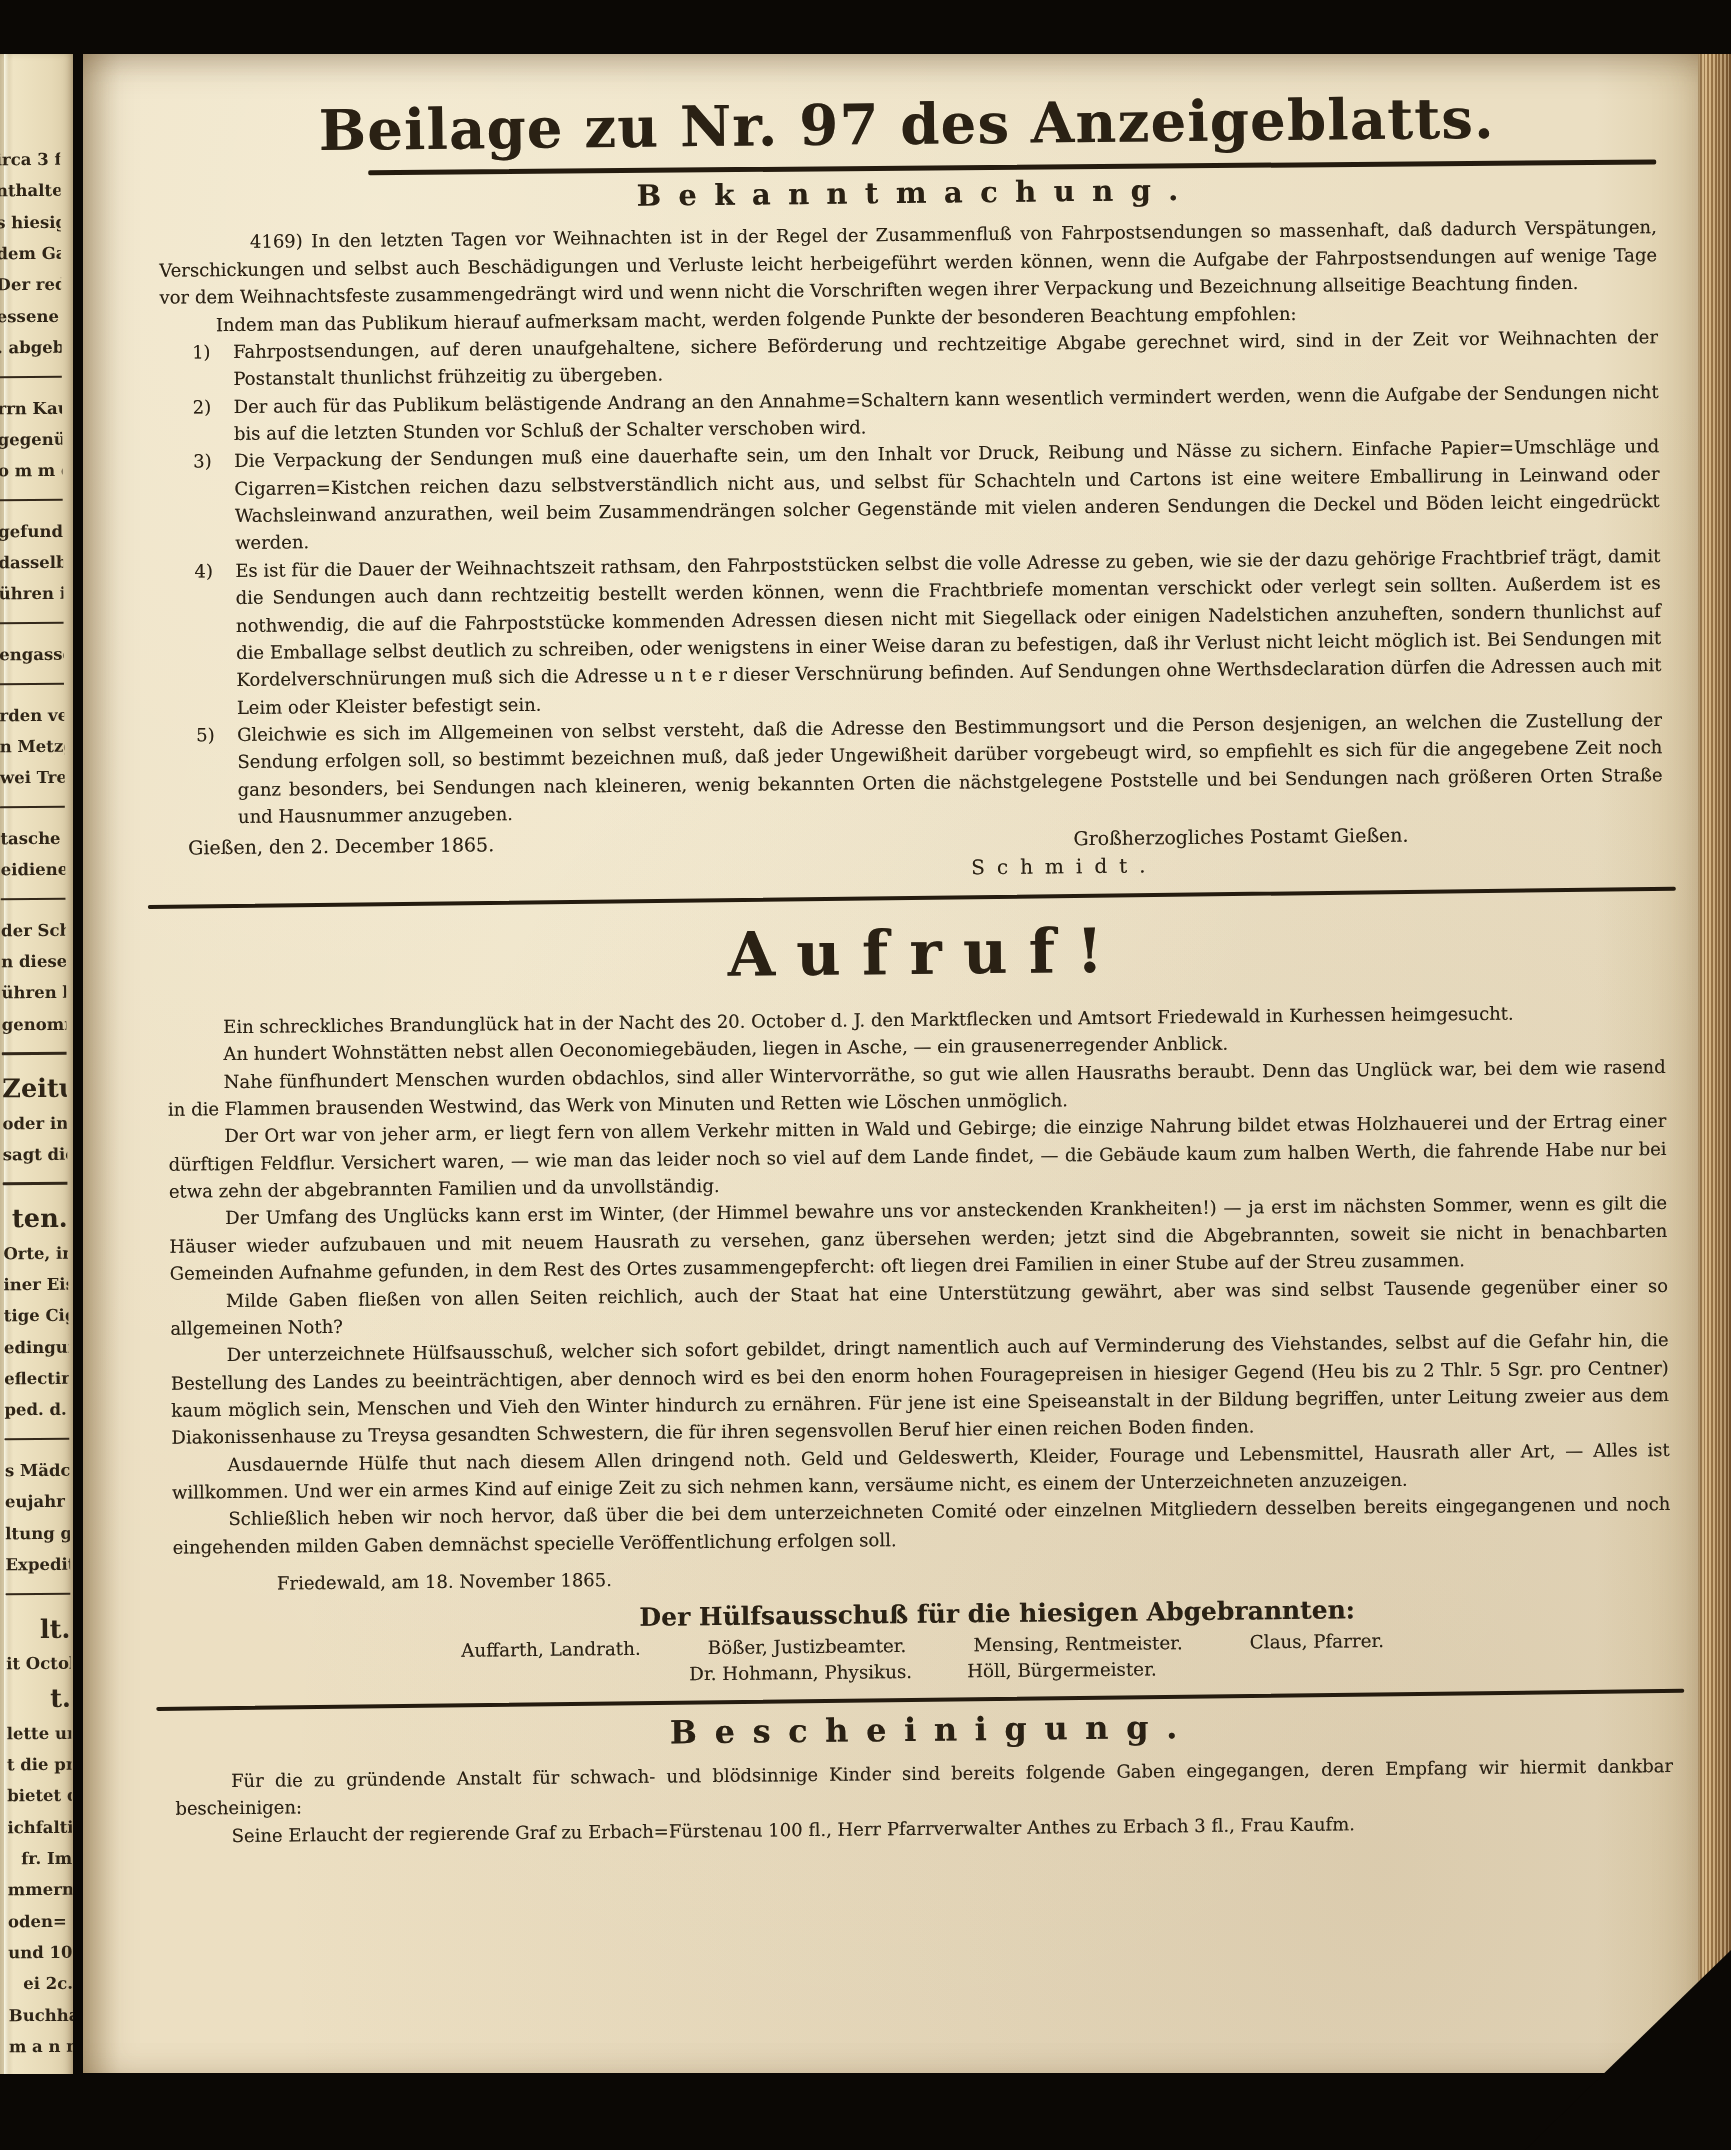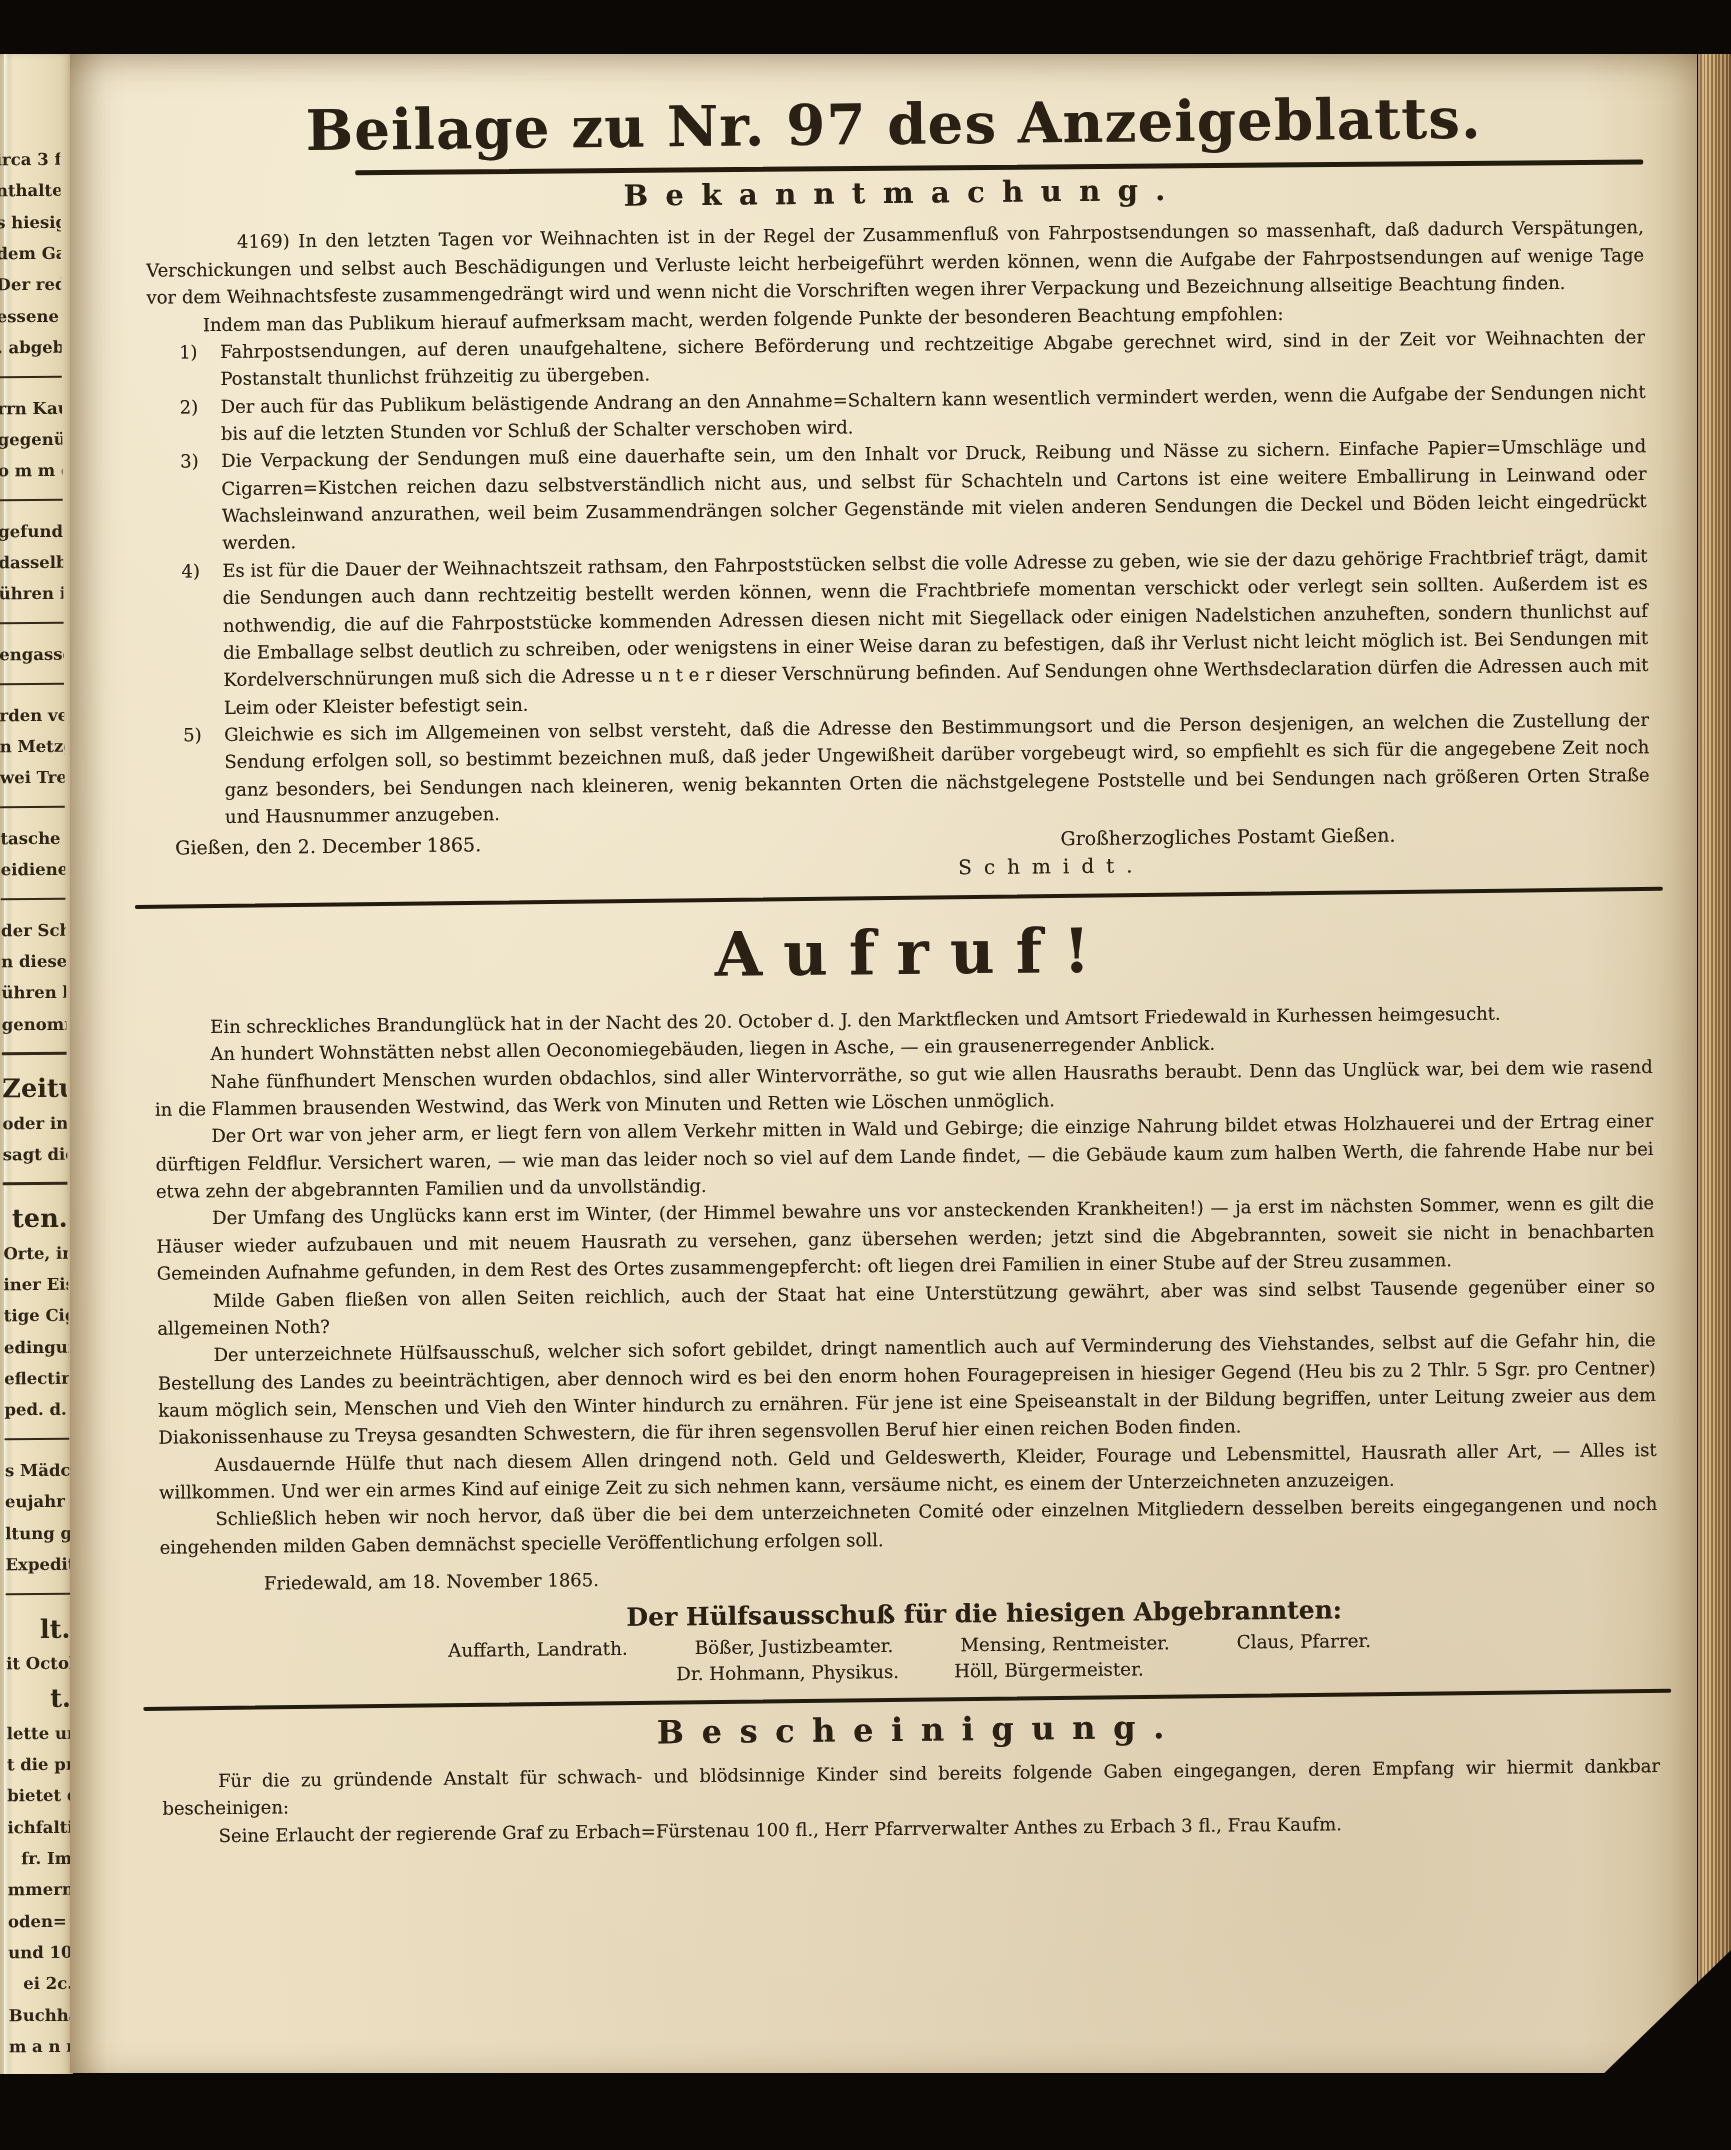--- a/index.html
+++ b/index.html
@@ -27,21 +27,21 @@
     transform:rotate(-0.4deg);
   }
   .frag{white-space:nowrap;overflow:hidden;}
   .frag.big{font-size:25.6px;line-height:1.5;}
   .frag.rule-after::after{
     content:"";display:block;height:2.4px;background:#33281a;
     margin:12.2px -2.4px 14.6px 0;border-radius:1.2px;
   }
   
   .page{
-    position:absolute;left:70px;top:52px;width:1627px;height:2021px;
+    position:absolute;left:83px;top:52px;width:1627px;height:2021px;
     background:
       radial-gradient(ellipse at 18% 8%,rgba(255,252,235,.4),transparent 55%),
       radial-gradient(ellipse at 80% 90%,rgba(120,85,45,.14),transparent 60%),
       radial-gradient(ellipse at 50% 50%,rgba(255,250,230,.22),transparent 70%),
       linear-gradient(90deg,#d6c6a2 0,#ecdfc2 37px,#ebdfc3 93%,#dbcba6 100%),
       #e8dcc0;
     box-shadow:inset 27px 0 43px -21px rgba(95,65,30,.5),
                inset -28px 0 49px -24.4px rgba(110,75,40,.4),
                inset 0 24.4px 37px -18.3px rgba(90,60,30,.35);
     overflow:hidden;

